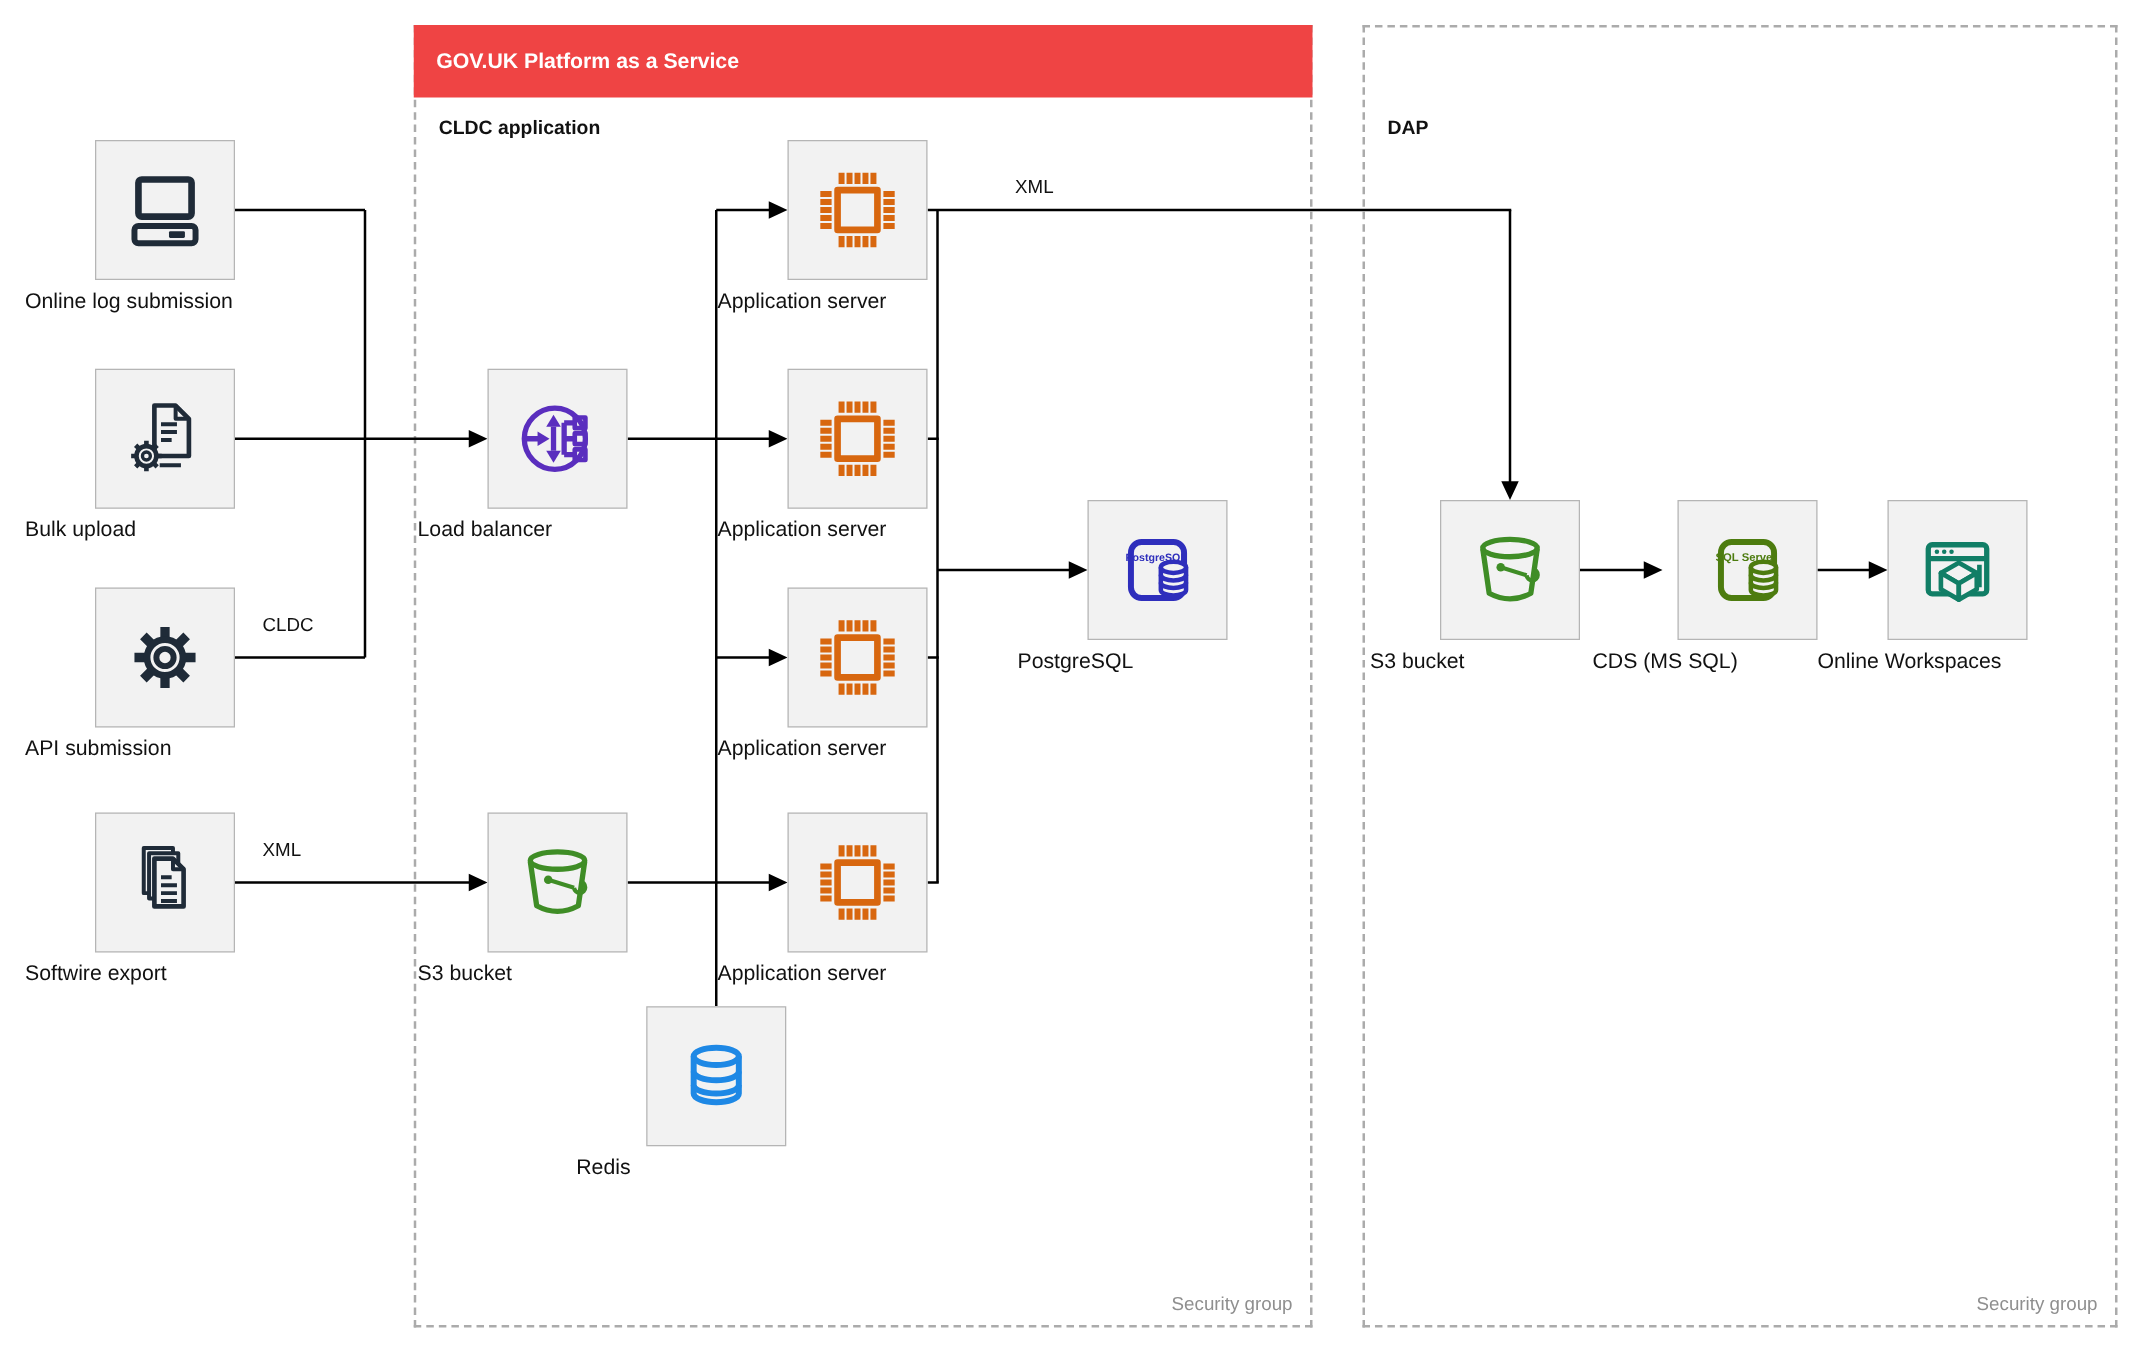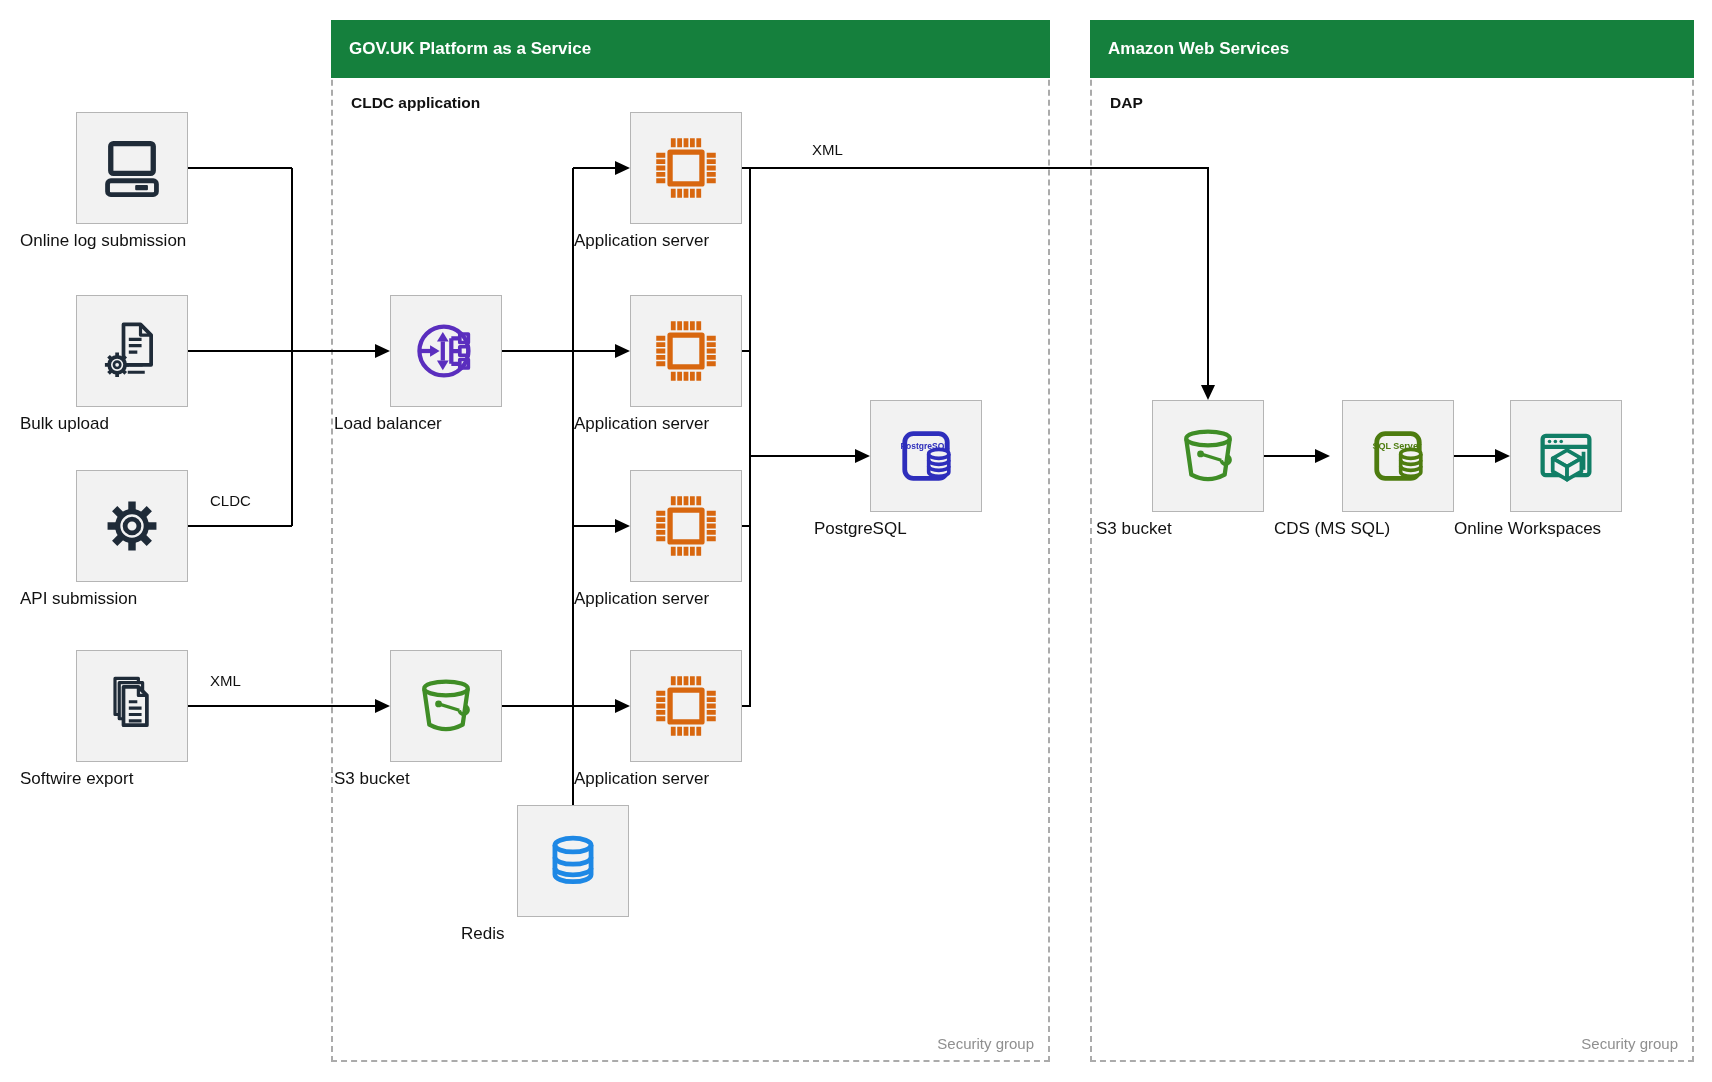--- a/index.html
+++ b/index.html
@@ -3,21 +3,21 @@
 <meta charset="utf-8">
 <style>
   html,body{margin:0;padding:0;background:#ffffff;}
   #canvas{
     position:relative;width:1712px;height:1082px;background:#ffffff;
     font-family:"Liberation Sans", sans-serif;overflow:hidden;
   }
   .container{position:absolute;border:2px dashed #ababab;box-sizing:border-box;}
   .container-header{
     position:absolute;left:-2px;top:-2px;width:calc(100% + 4px);height:58px;
-    background:#15803d;color:#ffffff;font-size:17px;font-weight:bold;
+    background:#ef4444;color:#ffffff;font-size:17px;font-weight:bold;
     line-height:58px;padding-left:18px;box-sizing:border-box;
   }
   .container-sublabel{
     position:absolute;left:18px;top:72px;font-size:15.5px;font-weight:bold;color:#111111;
   }
   .container-footer{
     position:absolute;right:14px;bottom:8px;font-size:15px;color:#8f8f8f;
   }
   .node{position:absolute;}
   .node-box{
@@ -42,21 +42,20 @@
 
 <div id="canvas">
 
   <div class="container" style="left:331px;top:20px;width:719px;height:1042px;">
     <div class="container-header">GOV.UK Platform as a Service</div>
     <div class="container-sublabel">CLDC application</div>
     <div class="container-footer">Security group</div>
   </div>
 
   <div class="container" style="left:1090px;top:20px;width:604px;height:1042px;">
-    <div class="container-header">Amazon Web Services</div>
     <div class="container-sublabel">DAP</div>
     <div class="container-footer">Security group</div>
   </div>
 
   <div id="edges-layer">
       <div class="hline" style="left: 188px; top: 167px; width: 104px; height: 2px;"></div>
       <div class="hline" style="left: 188px; top: 525px; width: 104px; height: 2px;"></div>
       <div class="vline" style="left: 291px; top: 168px; width: 2px; height: 358px;"></div>
       <div class="hline" style="left: 188px; top: 350px; width: 189px; height: 2px;"></div>
       <div class="hline" style="left: 502px; top: 350px; width: 115px; height: 2px;"></div>

